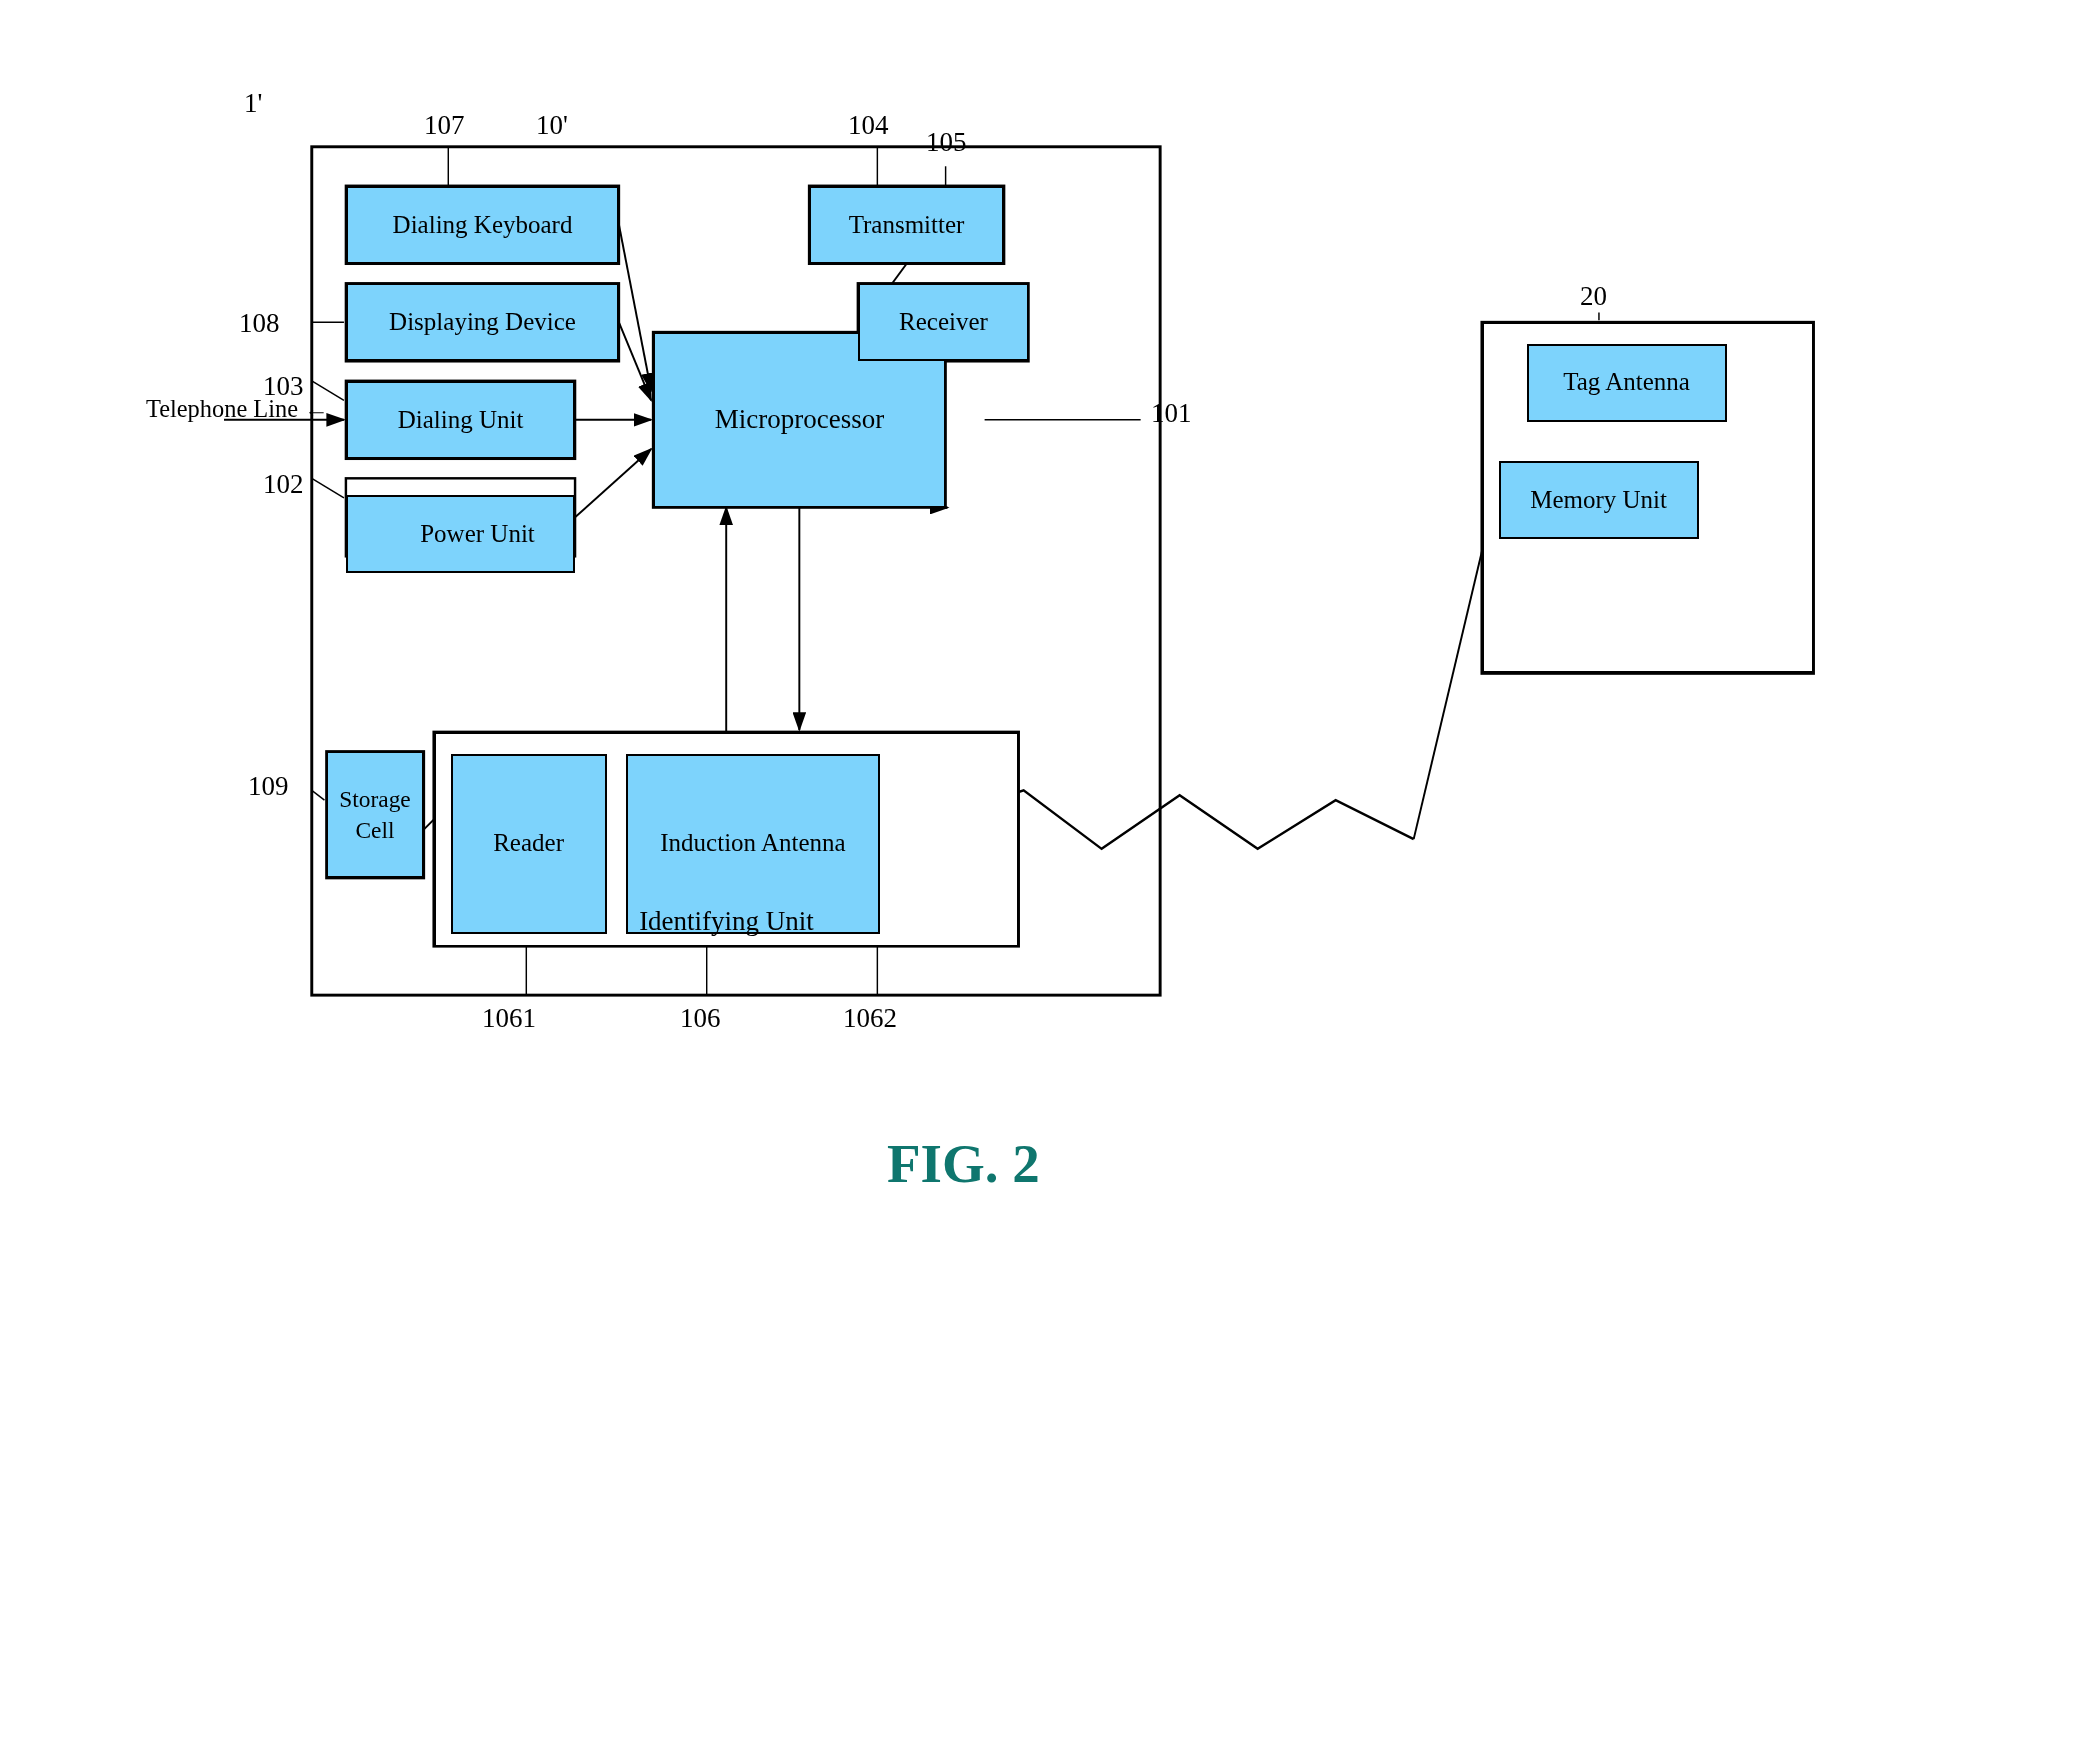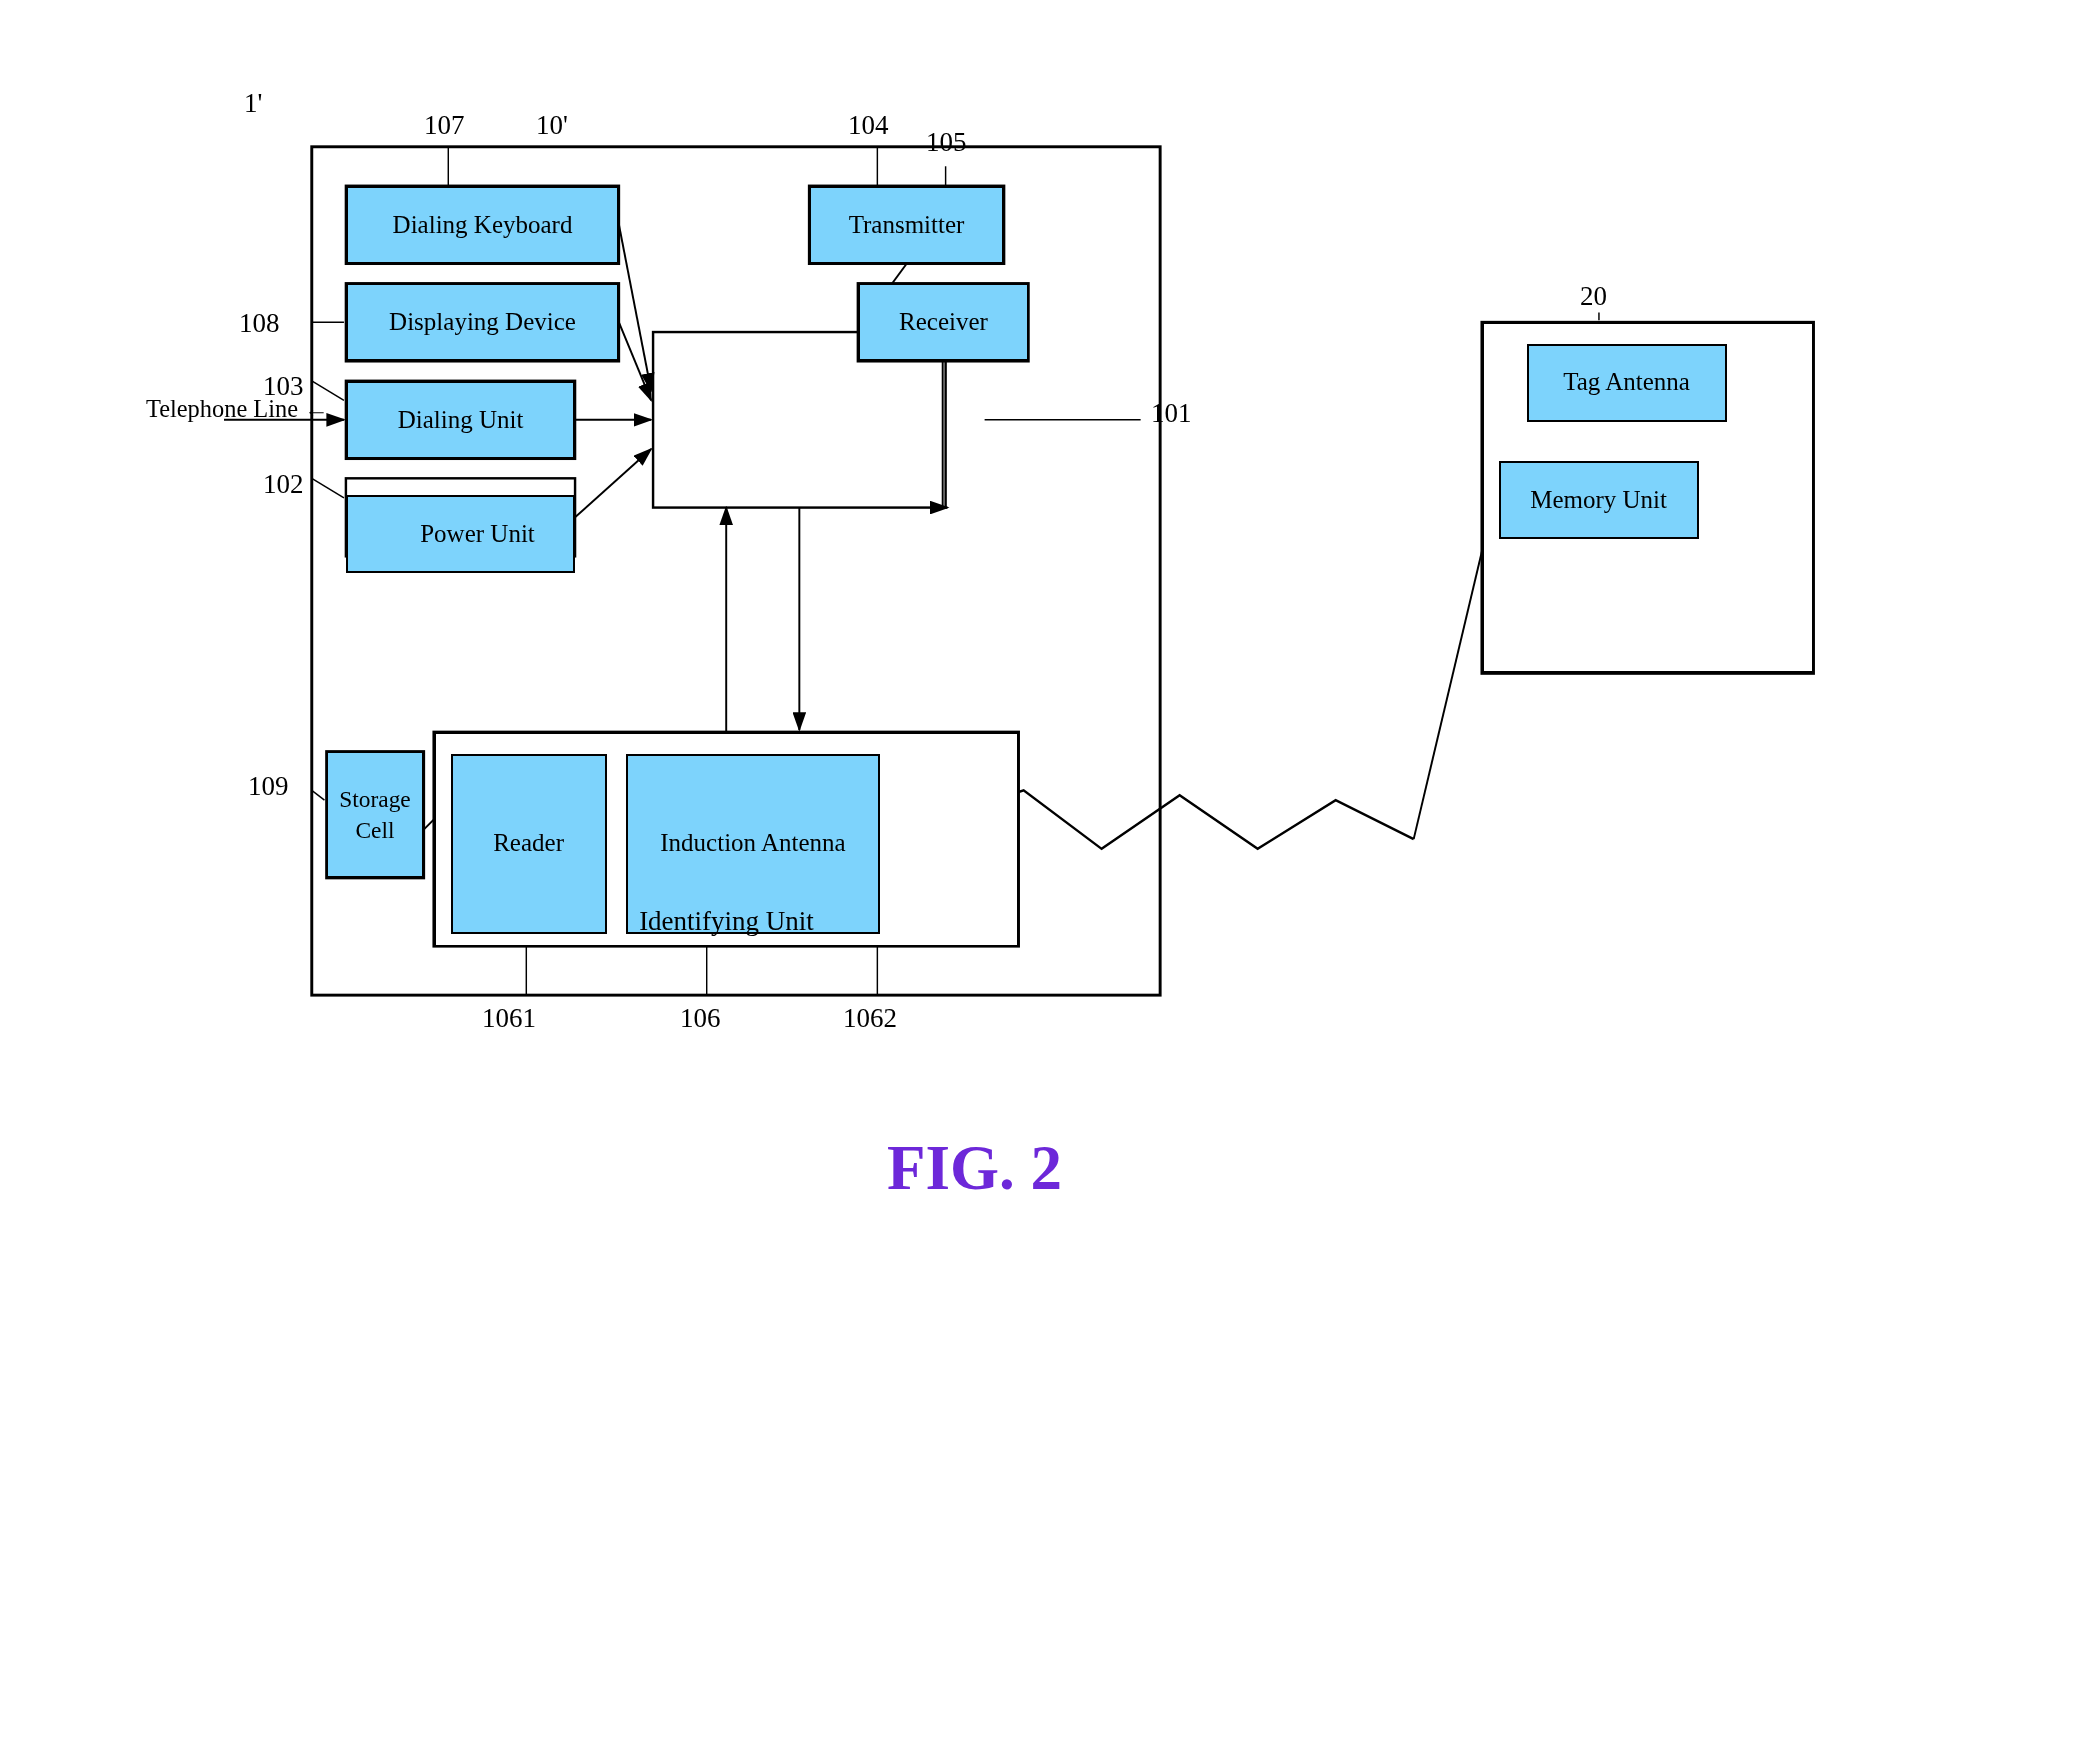--- a/index.html
+++ b/index.html
@@ -48,23 +48,23 @@
       position: absolute;
       top: 0;
       left: 0;
       width: 100%;
       height: 100%;
       pointer-events: none;
     }
 
     .fig-label {
       position: absolute;
-      font-size: 63px;
+      font-size: 55px;
       font-weight: 700;
-      color: #6d28d9;
+      color: #0f766e;
       font-family: 'Times New Roman', Times, serif;
     }
   </style>
 </head>
 <body>
 
 <div class="diagram-container">
 
   <svg class="svg-overlay" viewBox="0 0 1850 1650" xmlns="http://www.w3.org/2000/svg">
     <defs>
@@ -209,20 +209,23 @@
   </div>
 
   <div class="box" style="left:200px; top:322px; width:229px; height:78px; font-size:25px;">
     <span>Dialing Unit</span>
   </div>
 
   <div class="box" style="left:200px; top:436px; width:229px; height:78px; font-size:25px;padding-left:34px;">
     <span>Power Unit</span>
   </div>
 
+  <div class="box" style="left:507px; top:273px; width:293px; height:176px; font-size:27px;">
+    <span>Microprocessor</span>
+  </div>
 
   <div class="box" style="left:663px; top:127px; width:195px; height:78px; font-size:25px;">
     <span>Transmitter</span>
   </div>
 
   <div class="box" style="left:712px; top:224px; width:171px; height:78px; font-size:25px;">
     <span>Receiver</span>
   </div>
 
   <div class="box" style="left:180px; top:692px; width:98px; height:127px; font-size:23.4px;">

